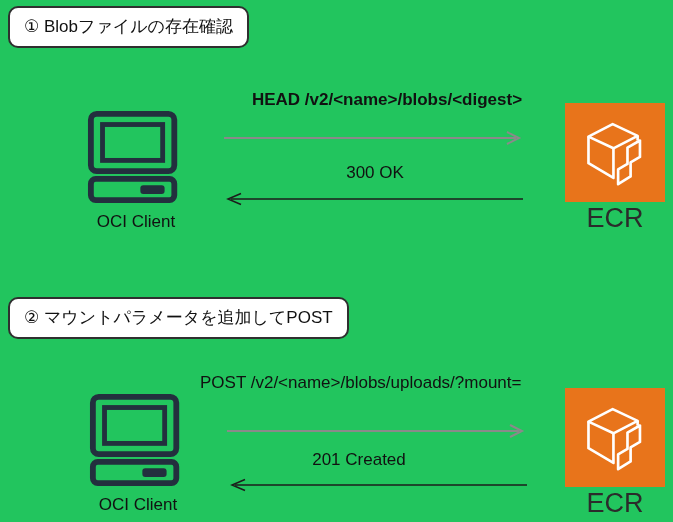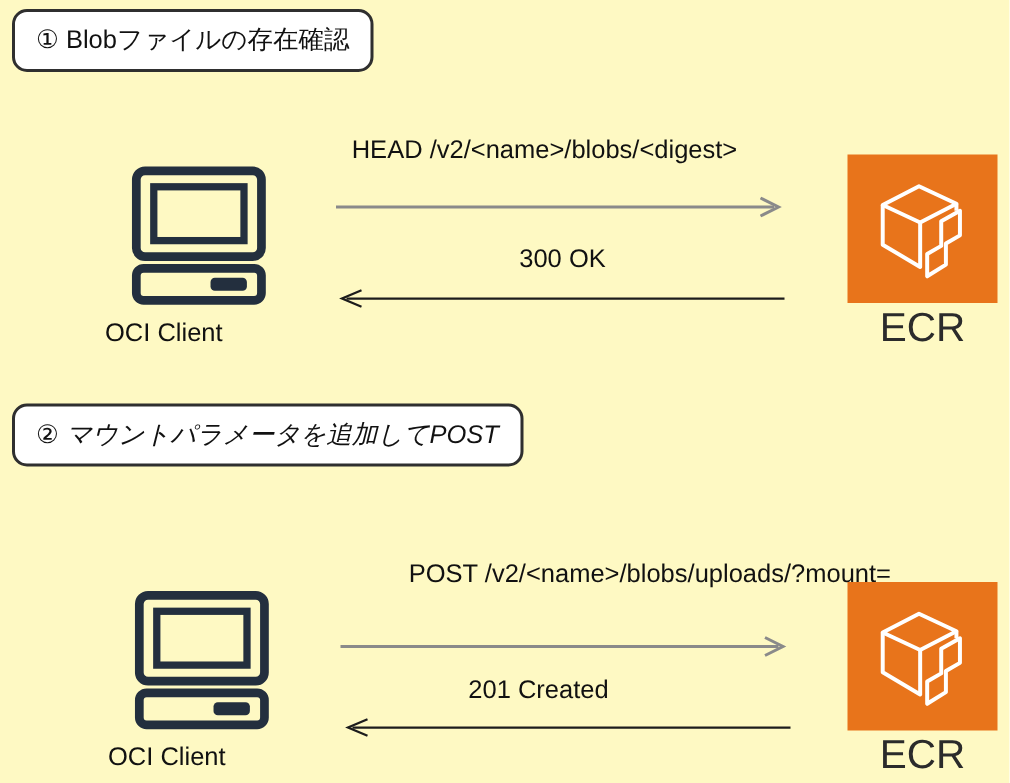--- a/index.html
+++ b/index.html
@@ -1,44 +1,44 @@
 <!DOCTYPE html>
 <html><head>
 <meta charset="utf-8">
 <style>
   html,body{margin:0;padding:0;background:#ffffff;}
   body{font-family:"Liberation Sans","DejaVu Sans",sans-serif;color:#111111;}
-  .canvas{position:relative;width:673px;height:522px;background:#fef9c3;overflow:hidden;}
+  .canvas{position:relative;width:673px;height:522px;background:#22c55e;overflow:hidden;}
 
   .step-box{position:absolute;border:2px solid #2f2f2f;border-radius:10px;
             padding:9px 14px;font-size:17px;line-height:20px;background:#ffffff;white-space:nowrap;}
   #box1{left:8px;top:6px;}
-  #box2{left:8px;top:269px;font-style:italic;}
+  #box2{left:8px;top:297px;}
 
   .pc-icon{position:absolute;width:97px;height:95px;}
   #pc1{left:87px;top:110px;}
   #pc2{left:89px;top:393px;}
-  .pc-label{position:absolute;width:132px;text-align:left;font-size:17px;}
+  .pc-label{position:absolute;width:132px;text-align:center;font-size:17px;}
   #pc1l{left:70px;top:212px;}
   #pc2l{left:72px;top:495px;}
 
   .ecr-box{position:absolute;width:100px;height:99px;background:#E8741B;
            display:flex;align-items:center;justify-content:center;}
   #ecr1{left:565px;top:103px;}
   #ecr2{left:565px;top:388px;}
   .ecr-glyph{width:78px;height:78px;}
   .ecr-label{position:absolute;width:100px;text-align:center;font-size:27px;color:#2b2b2b;}
   #ecr1l{left:565px;top:203px;}
   #ecr2l{left:565px;top:488px;}
 
   .msg{position:absolute;font-size:17px;color:#111111;}
   .center{text-align:center;}
-  #req1{left:188px;top:90px;width:350px;}
+  #req1{left:212px;top:90px;width:350px;font-weight:bold;}
   #resp1{left:200px;top:163px;width:350px;}
-  #req2{left:200px;top:371px;width:378px;text-align:right;line-height:24px;margin-left:16px;}
+  #req2{left:200px;top:371px;width:378px;text-align:left;line-height:24px;}
   #req2 span{display:block;}
   #resp2{left:184px;top:450px;width:350px;}
 
   .arrow{position:absolute;width:302px;height:16px;}
   #arrowR1{left:223px;top:130px;}
   #arrowL1{left:222px;top:191px;}
   #arrowR2{left:226px;top:423px;}
   #arrowL2{left:226px;top:477px;}
 </style>
 </head>

